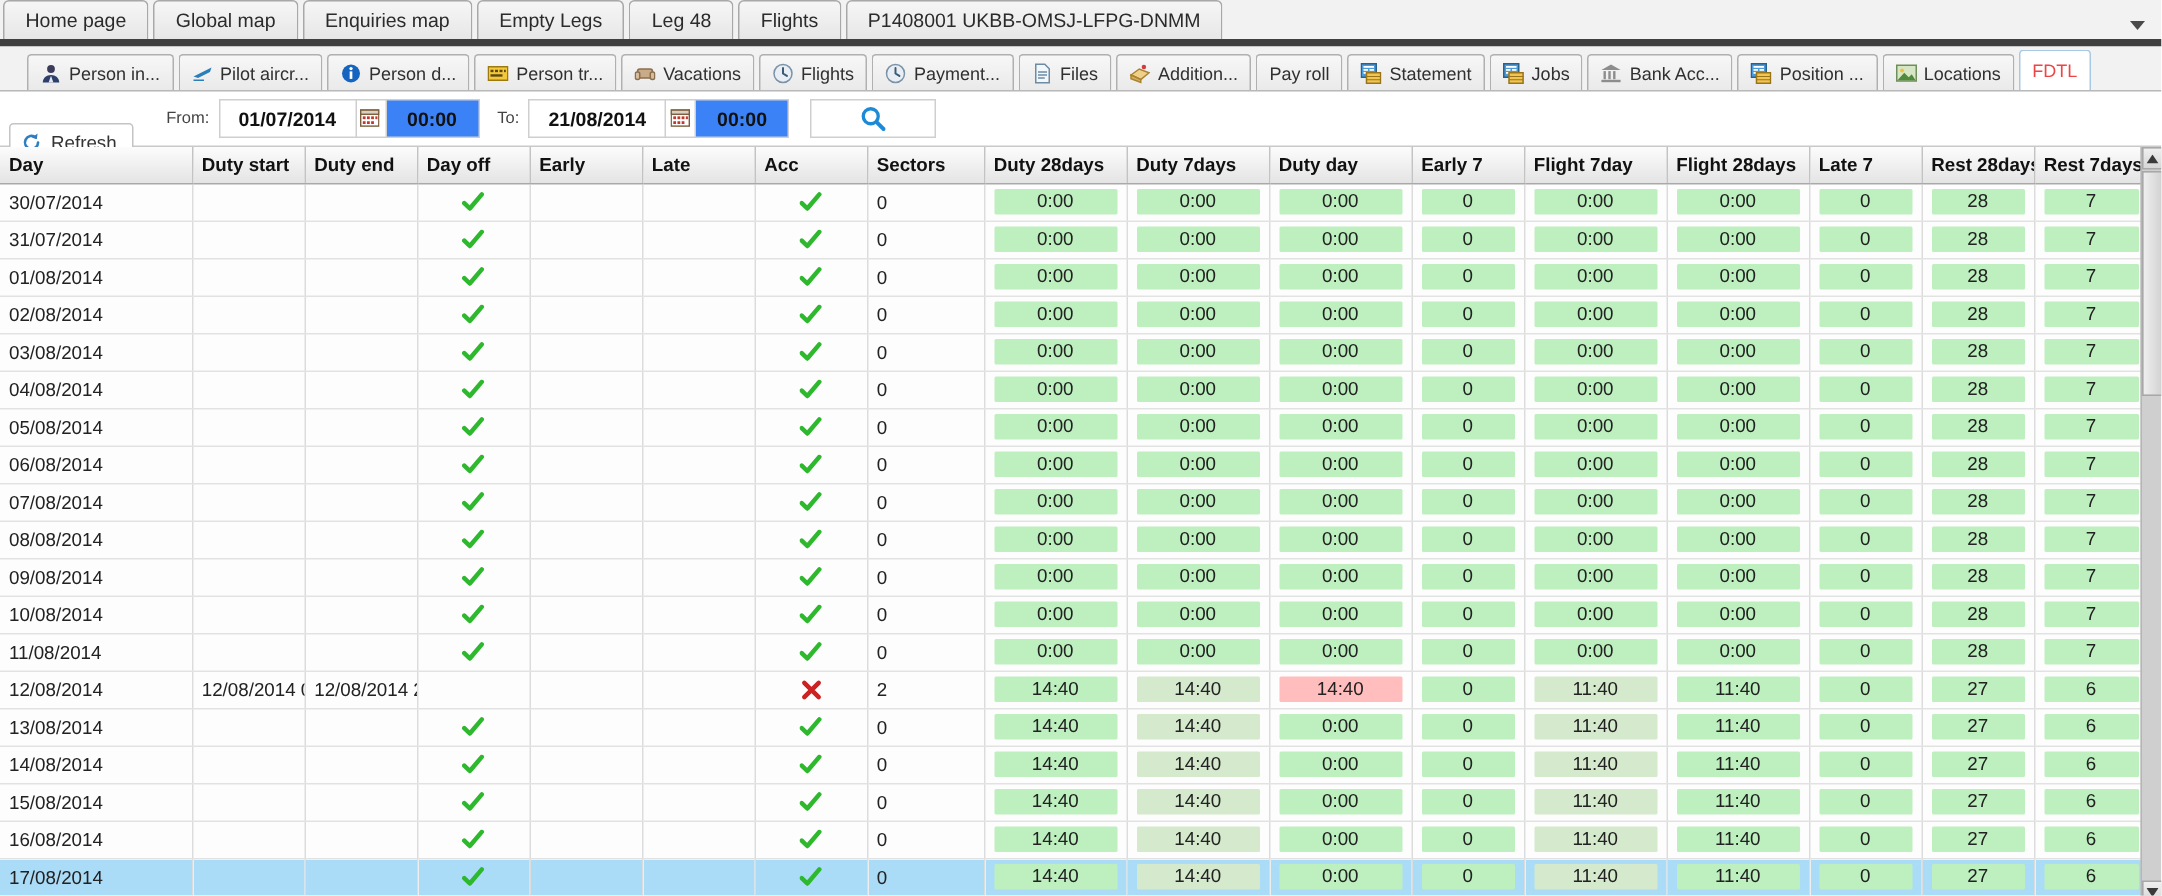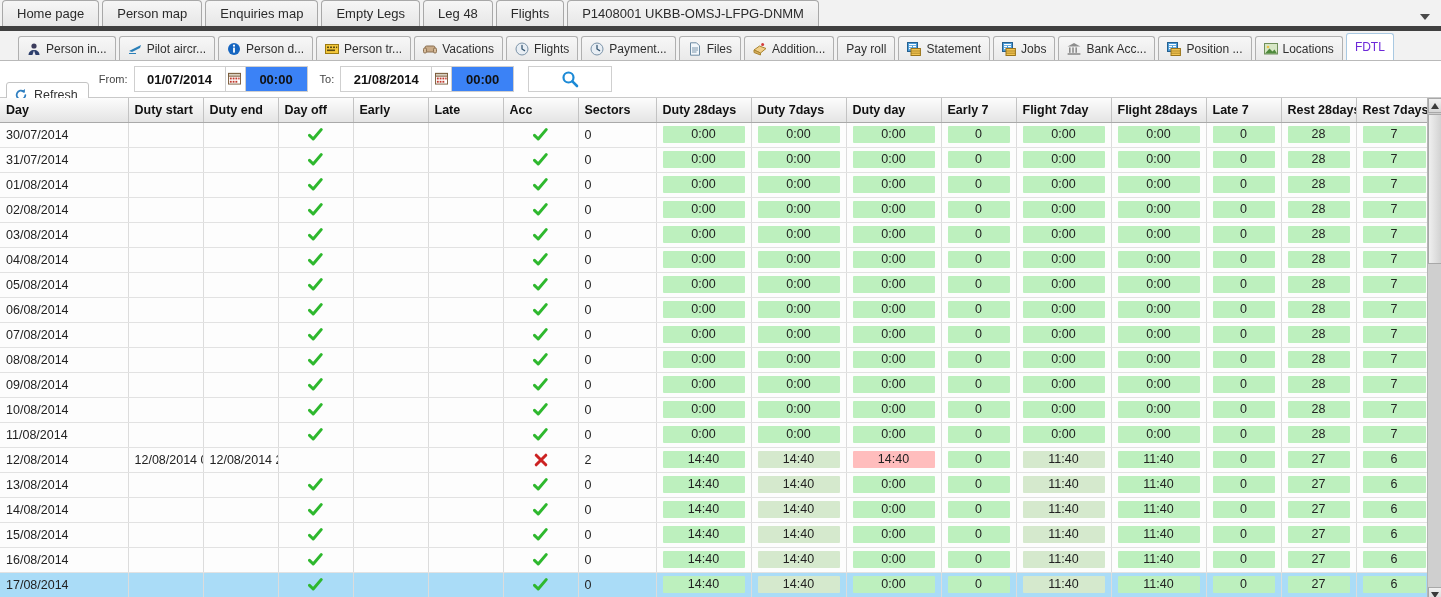--- a/index.html
+++ b/index.html
@@ -83,21 +83,21 @@
     white-space: nowrap;
     cursor: pointer;
     display: flex;
     align-items: center;
     gap: 5px;
     position: relative;
     top: 1px;
   }
   .tab2.active {
     background: #ffffff;
-    color: #6d28d9;
+    color: #ef4444;
     height: 28px;
     line-height: 27px;
     border-color: #a9c9e2;
     border-top: 1px solid #a9c9e2;
     z-index: 3;
   }
   .ico { width: 14px; height: 14px; display: inline-block; flex: 0 0 14px; }
   .ico svg { display: block; }
 
   
@@ -120,21 +120,21 @@
     border-radius: 3px;
     background: #ffffff;
     font-size: 12.5px;
     color: #333;
     cursor: pointer;
     margin-top: 32px;
   }
   .lbl-from, .lbl-to {
     font-size: 11px;
     color: #444;
-    margin: 0 6px 0 10px;
+    margin: 0 6px 0 22px;
   }
   .lbl-to { margin-left: 12px; }
   .date-box {
     height: 26px;
     min-width: 92px;
     border: 1px solid #cfcfcf;
     background: #fff;
     display: flex;
     align-items: center;
     justify-content: center;
@@ -252,21 +252,21 @@
     border: 1px solid #a8a8a8;
     cursor: pointer;
   }
 </style>
 </head>
 <body>
 
 <div class="tabbar1">
   <div id="top-tabs-host" style="display:flex;align-items:flex-end;">
       <div class="tab1"><span>Home page</span></div>
-      <div class="tab1"><span>Person map</span></div>
+      <div class="tab1"><span>Global map</span></div>
       <div class="tab1"><span>Enquiries map</span></div>
       <div class="tab1"><span>Empty Legs</span></div>
       <div class="tab1"><span>Leg 48</span></div>
       <div class="tab1"><span>Flights</span></div>
       <div class="tab1"><span>P1408001 UKBB-OMSJ-LFPG-DNMM</span></div>
     </div>
   <div class="tabs-dropdown">
     <svg width="16" height="16" viewBox="0 0 16 16">
         <path d="M3 6 L13 6 L8 12 Z" fill="#4a4a4a"></path>
       </svg>

